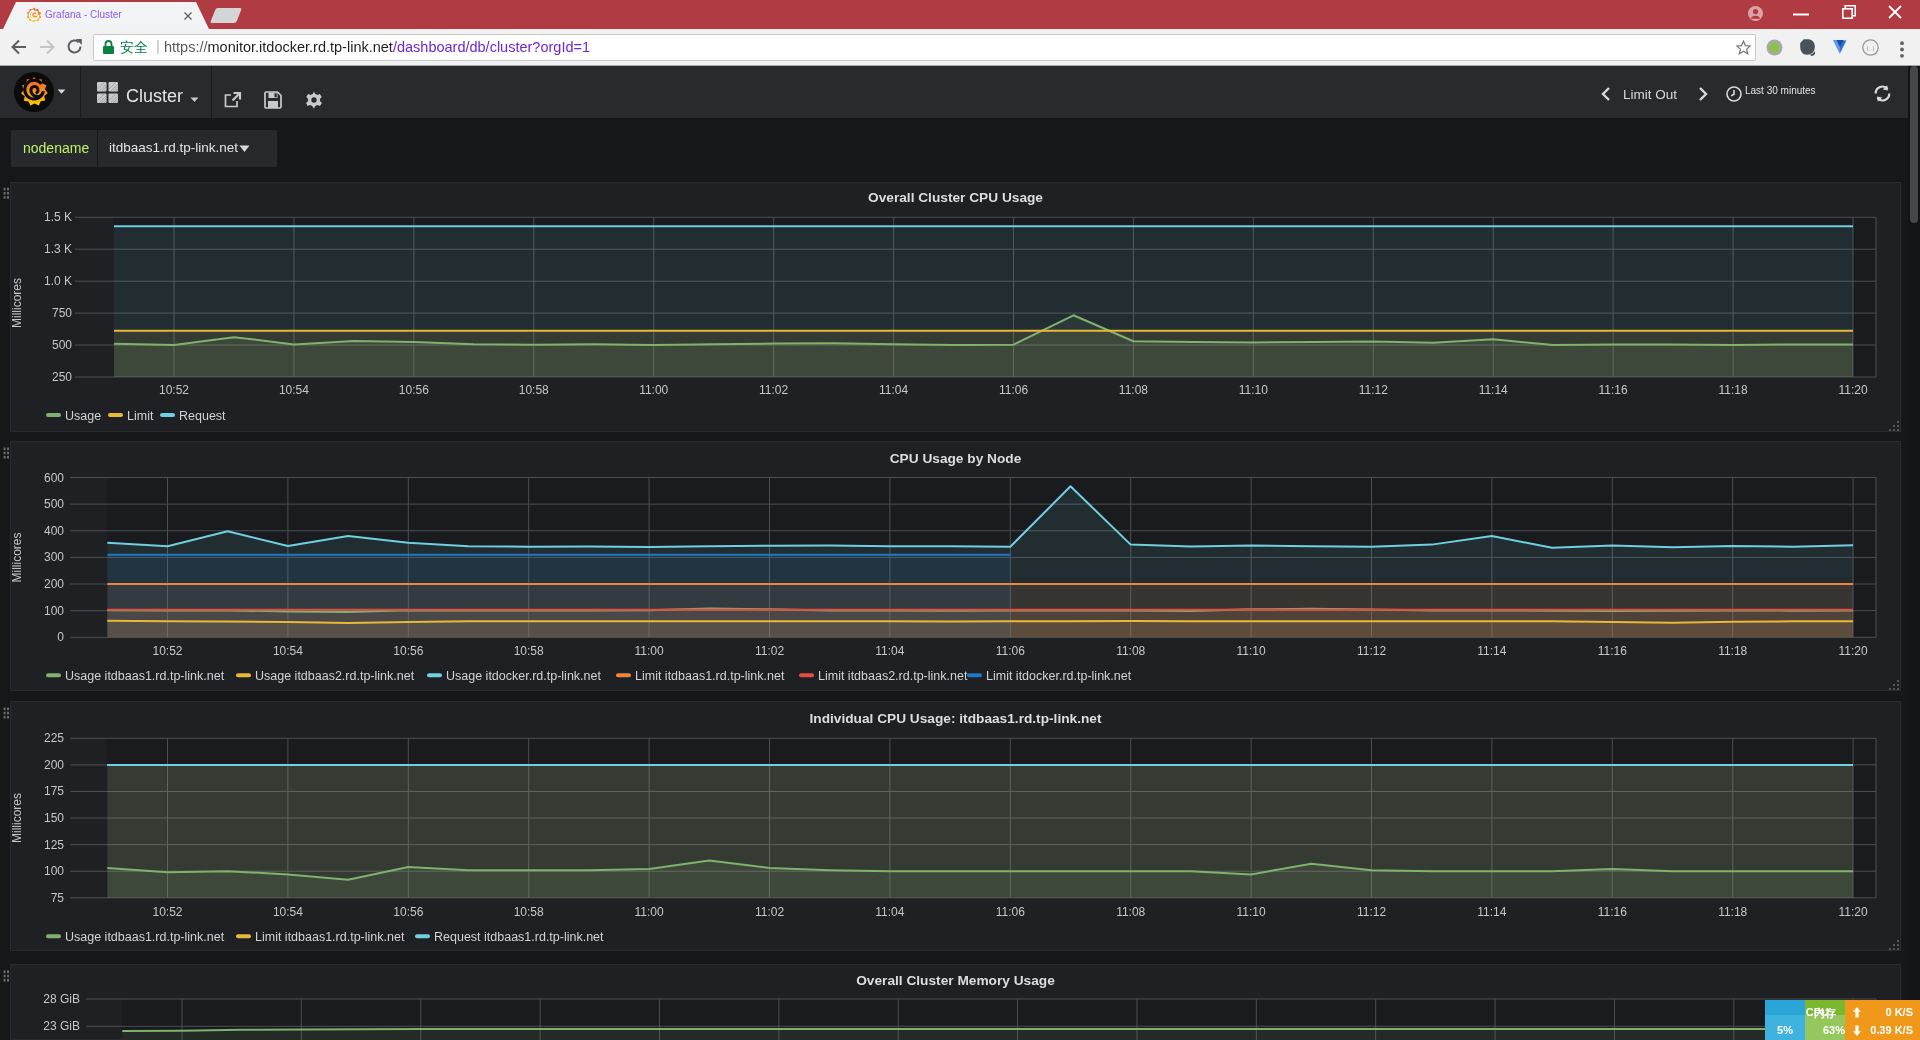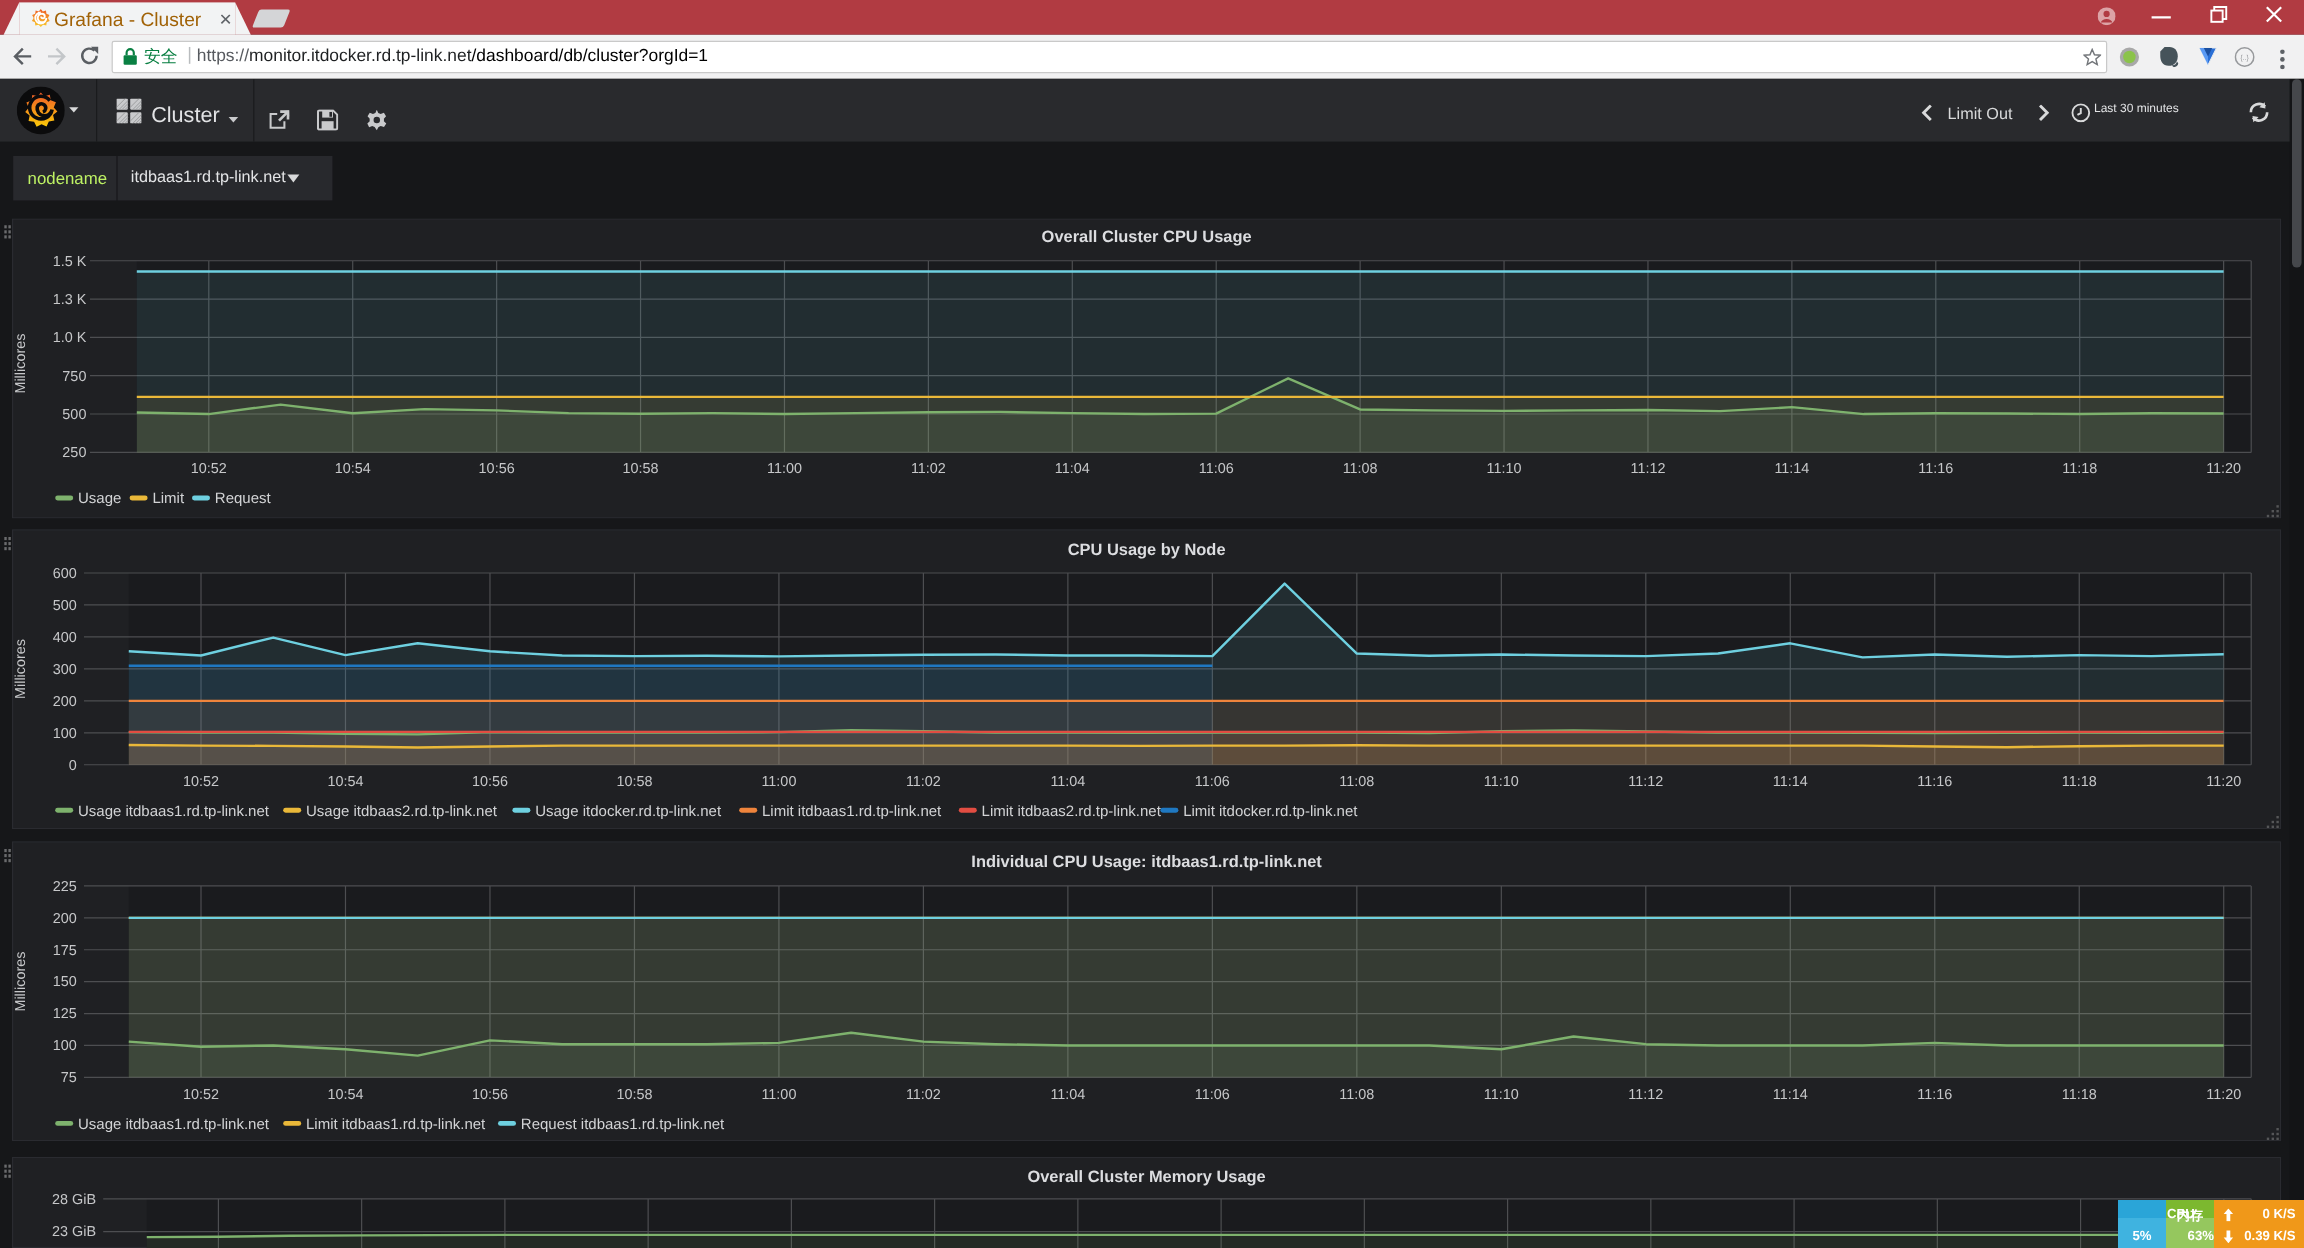--- a/index.html
+++ b/index.html
@@ -1,21 +1,21 @@
 <!DOCTYPE html>
 <html><head><meta charset="utf-8"><style>
 *{margin:0;padding:0;box-sizing:border-box}
 html,body{width:1920px;height:1040px;overflow:hidden;background:#161719;font-family:"Liberation Sans",sans-serif;}
 .abs{position:absolute}
 .titlebar{position:absolute;left:0;top:0;width:1920px;height:29px;background:#b13b42}
 .tab{position:absolute;left:16px;top:2px;width:180px;height:27px;background:#f2f3f4}
 .tab:before{content:"";position:absolute;left:-13px;top:0;border-bottom:27px solid #f2f3f4;border-left:13px solid transparent}
 .tab:after{content:"";position:absolute;right:-13px;top:0;border-bottom:27px solid #f2f3f4;border-right:13px solid transparent}
 .newtab{position:absolute;left:213px;top:8px;width:26px;height:15px;background:#d4d5d7;transform:skewX(-21.8deg);border-radius:2px}
-.tabtitle{position:absolute;left:45px;top:7px;font-size:16px;color:#a16207}
+.tabtitle{position:absolute;left:45px;top:7px;font-size:10px;color:#8b5cf6}
 .toolbar{position:absolute;left:0;top:29px;width:1920px;height:37px;background:#f1f1f2;border-bottom:1px solid #a8a8a8}
 .urlbox{position:absolute;left:93px;top:5px;width:1663px;height:27px;background:#fff;border:1px solid #c9c9c9;border-radius:2px}
 .gpage{position:absolute;left:0;top:66px;width:1920px;height:974px;background:#161719}
 .navbar{position:absolute;left:0;top:0;width:1920px;height:52px;background:#292a2d}
 .nsep{position:absolute;top:0;width:1px;height:52px;background:#1a1b1d}
 .legtxt{font-size:12.5px;fill:#d2d3d5}
 .ticktxt{font-size:12px;fill:#c6c7c9}
 .ttl{font-size:13.7px;font-weight:bold;fill:#dcdde0}
 .subbox{position:absolute;top:64px;height:37px;background:#28292d;color:#d8d9da}
 .wbtn{stroke:#fff;stroke-width:1.6;fill:none}
@@ -70,21 +70,21 @@
       <path d="M14.5 8.5 a6 6 0 1 1 -1.76 -4.24" stroke="#5a5e63" stroke-width="2" fill="none"></path>
       <path d="M9.8 1 H15.8 V7 Z" fill="#5a5e63"></path>
     </svg>
  <div class="urlbox">
   <svg class="abs" style="left:8px;top:5px" width="13" height="15" viewBox="0 0 13 15">
     <rect x="1" y="6" width="11" height="8" rx="1" fill="#0a8043"></rect>
     <path d="M3.5 6 V4 a3 3 0 0 1 6 0 V6" stroke="#0a8043" stroke-width="1.8" fill="none"></path>
   </svg>
   <span class="abs" style="left:26px;top:4px;font-size:14px;color:#0a8043">安全</span>
   <span class="abs" style="left:62px;top:2px;font-size:15px;color:#b9bcbe">|</span>
-  <span class="abs" style="left:70px;top:4px;font-size:14.5px"><span style="color:#56595e">https://</span><span style="color:#1e2022">monitor.itdocker.rd.tp-link.net</span><span style="color:#000000">/dashboard/db/cluster?orgId=1</span></span>
+  <span class="abs" style="left:70px;top:4px;font-size:14.5px"><span style="color:#56595e">https://</span><span style="color:#1e2022">monitor.itdocker.rd.tp-link.net</span><span style="color:#6d28d9">/dashboard/db/cluster?orgId=1</span></span>
   <svg class="abs" style="left:1642px;top:5px" width="15" height="15" viewBox="0 0 15 15">
         <path d="M7.5 1.2 L9.4 5.6 L14.2 6 L10.6 9.1 L11.7 13.8 L7.5 11.3 L3.3 13.8 L4.4 9.1 L0.8 6 L5.6 5.6 Z" fill="none" stroke="#73767a" stroke-width="1.2"></path>
       </svg>
  </div>
 
  <svg class="abs" style="left:1766px;top:10px" width="17" height="17" viewBox="0 0 17 17">
       <circle cx="8.5" cy="8.5" r="8" fill="#a8a8a8"></circle>
       <circle cx="8.5" cy="8.5" r="5.2" fill="#8bc34a"></circle>
     </svg>
  <svg class="abs" style="left:1799px;top:9px" width="17" height="18" viewBox="0 0 17 18">

